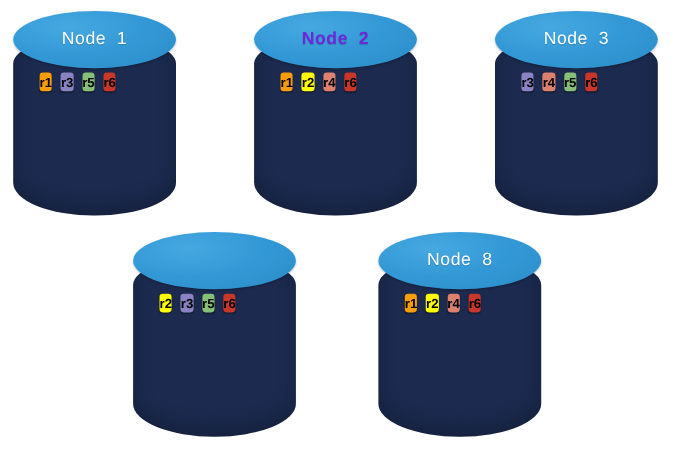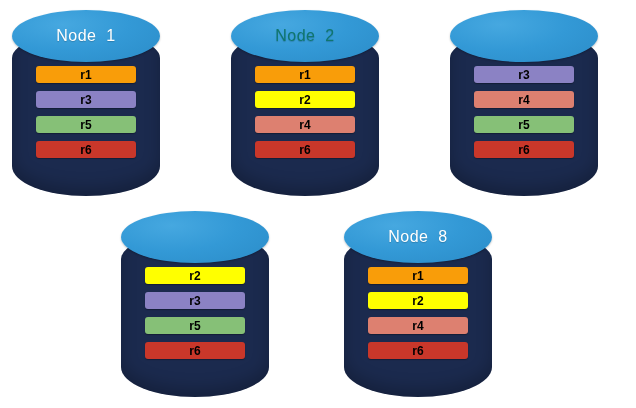--- a/index.html
+++ b/index.html
@@ -67,21 +67,20 @@
     pointer-events: none;
   }
 
   
   .shards {
     position: absolute;
     left: 24px;
     top: 56px;
     width: 100px;
     display: flex;
-    flex-direction: column;
     gap: 8px;
   }
 
   .shard {
     height: 17px;
     border-radius: 3px;
     display: flex;
     align-items: center;
     justify-content: center;
     font-size: 12px;
@@ -101,31 +100,32 @@
       <div class="shards">
         <div class="shard" style="background: rgb(249, 157, 9); color: rgb(0, 0, 0);">r1</div>
         <div class="shard" style="background: rgb(139, 130, 196); color: rgb(0, 0, 0);">r3</div>
         <div class="shard" style="background: rgb(134, 192, 119); color: rgb(0, 0, 0);">r5</div>
         <div class="shard" style="background: rgb(201, 55, 42); color: rgb(0, 0, 0);">r6</div>
       </div>
     </div>
     <div class="node" style="left: 231px; top: 10px;">
       <div class="node-body" style="background: rgb(27, 42, 78);"></div>
       <div class="node-top"></div>
-      <div class="node-label" style="color: #0f766e;">Node  2</div>
+      <div class="node-label" style="color: #6d28d9; font-weight: bold;">Node  2</div>
       <div class="shards">
         <div class="shard" style="background: rgb(249, 157, 9); color: rgb(0, 0, 0);">r1</div>
         <div class="shard" style="background: rgb(255, 255, 0); color: rgb(0, 0, 0);">r2</div>
         <div class="shard" style="background: rgb(221, 128, 112); color: rgb(0, 0, 0);">r4</div>
         <div class="shard" style="background: rgb(201, 55, 42); color: rgb(0, 0, 0);">r6</div>
       </div>
     </div>
     <div class="node" style="left: 450px; top: 10px;">
       <div class="node-body" style="background: rgb(27, 42, 78);"></div>
       <div class="node-top"></div>
+      <div class="node-label" style="color: rgb(255, 255, 255);">Node  3</div>
       <div class="shards">
         <div class="shard" style="background: rgb(139, 130, 196); color: rgb(0, 0, 0);">r3</div>
         <div class="shard" style="background: rgb(221, 128, 112); color: rgb(0, 0, 0);">r4</div>
         <div class="shard" style="background: rgb(134, 192, 119); color: rgb(0, 0, 0);">r5</div>
         <div class="shard" style="background: rgb(201, 55, 42); color: rgb(0, 0, 0);">r6</div>
       </div>
     </div>
     <div class="node" style="left: 121px; top: 211px;">
       <div class="node-body" style="background: rgb(27, 42, 78);"></div>
       <div class="node-top"></div>

